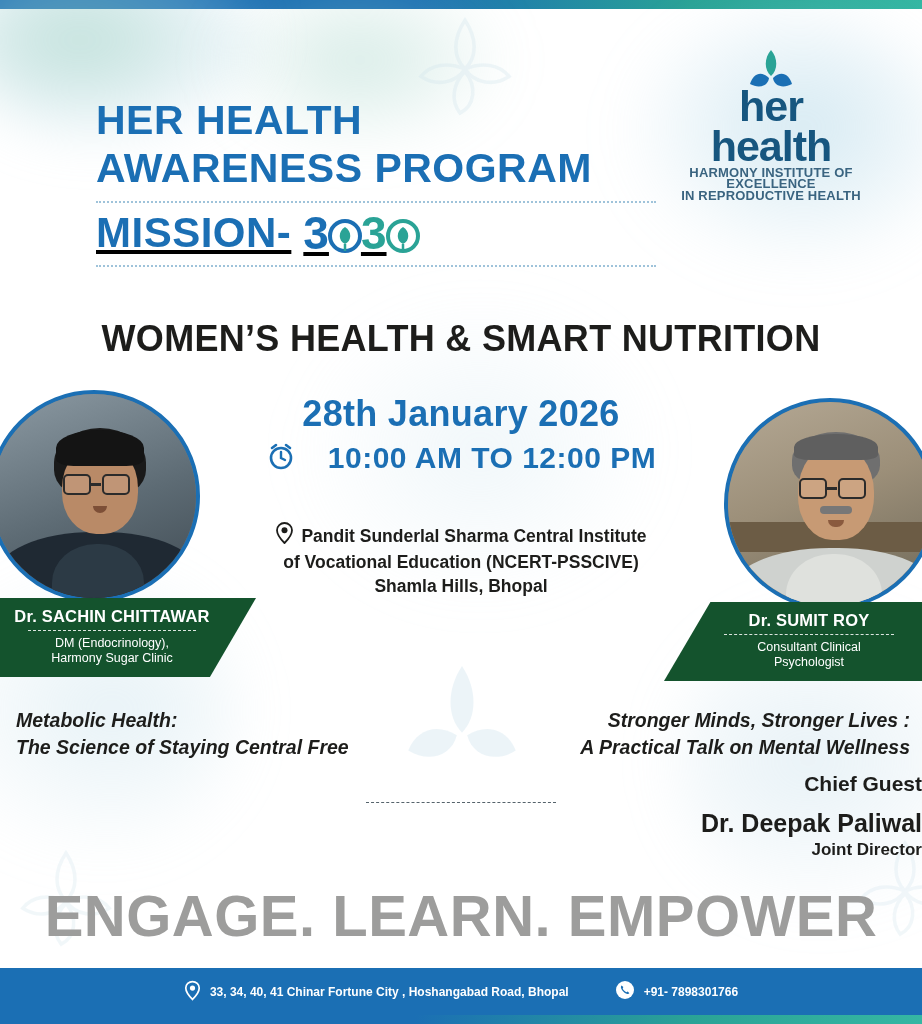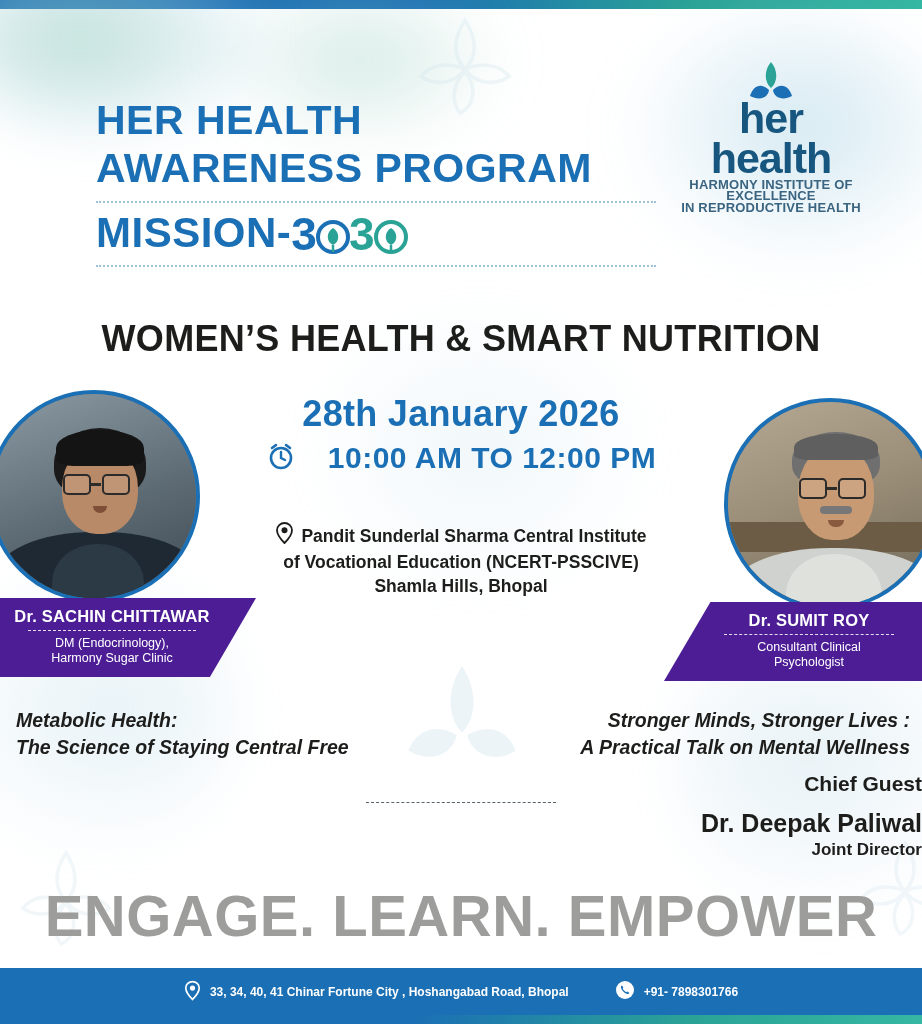--- a/index.html
+++ b/index.html
@@ -50,39 +50,39 @@
     position: absolute; left: 96px; top: 96px; width: 580px;
   }
   .headline .l1, .headline .l2 {
     font-weight: bold; color: #1b6fb4; font-size: 41px; line-height: 48px;
     letter-spacing: 0.5px;
   }
   .rule-dotted {
     border-top: 2px dotted #9fc3da; margin: 9px 0 6px 0; width: 560px;
   }
   .mission-row {
-    display: flex; align-items: flex-end; gap: 0px;
+    display: flex; align-items: center; gap: 12px; text-decoration: underline;
   }
   .mission-word {
     font-weight: bold; color: #1b6fb4; font-size: 42px; letter-spacing: 0.5px;
   }
   .mission-num { display: flex; align-items: center; }
   .digit {
     font-weight: bold; font-size: 46px; color: #1b6fb4; line-height: 46px;
   }
   .digit.teal { color: #2aa396; }
   .seed {
     width: 36px; height: 40px; position: relative; margin: 0 -2px;
   }
   .rule-dotted2 {
     border-top: 2px dotted #9fc3da; margin: 8px 0 0 0; width: 560px;
   }
   
   .logo {
-    position: absolute; right: 56px; top: 60px; width: 190px; text-align: center;
+    position: absolute; right: 56px; top: 48px; width: 190px; text-align: center;
   }
   .logo .mark { height: 40px; margin-bottom: -2px; }
   .logo .her {
     font-size: 43px; font-weight: bold; color: #17567f; line-height: 40px; letter-spacing: -1px;
   }
   .logo .health {
     font-size: 43px; font-weight: bold; color: #17567f; line-height: 40px; letter-spacing: -1px;
   }
   .logo .tag {
     font-size: 13px; color: #3a6480; letter-spacing: 0.2px; line-height: 11px; margin-top: 1px;
@@ -128,21 +128,21 @@
   .hair { position: absolute; border-radius: 50% 50% 40% 40%; }
   .body { position: absolute; border-radius: 48% 48% 0 0; }
   .glasses { position: absolute; }
   .glasses .lens {
     position: absolute; width: 28px; height: 21px; border: 2.5px solid #2b2b2b; border-radius: 5px;
     background: rgba(255,255,255,0.10);
   }
   .glasses .bridge { position: absolute; width: 10px; height: 2.5px; background: #2b2b2b; top: 9px; left: 28px; }
 
   .name-banner {
-    position: absolute; color: #fff; background: #4c1d95; text-align: center;
+    position: absolute; color: #fff; background: #14532d; text-align: center;
     padding: 9px 12px 11px 12px;
   }
   .name-left {
     left: 0px; top: 598px; width: 256px;
     clip-path: polygon(0 0, 100% 0, 82% 100%, 0 100%);
     padding-right: 44px;
   }
   .name-right {
     right: 0px; top: 602px; width: 258px;
     clip-path: polygon(18% 0, 100% 0, 100% 100%, 0 100%);

